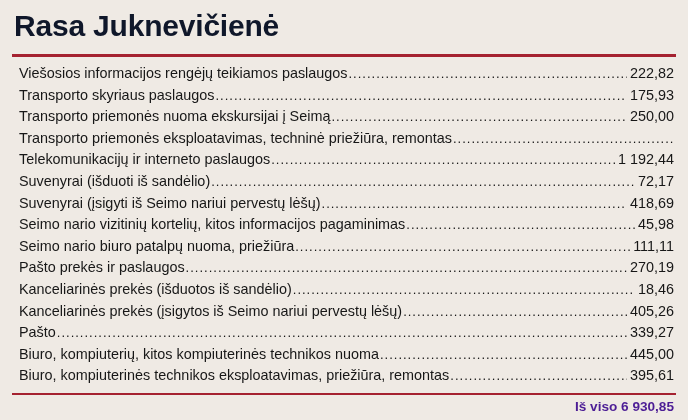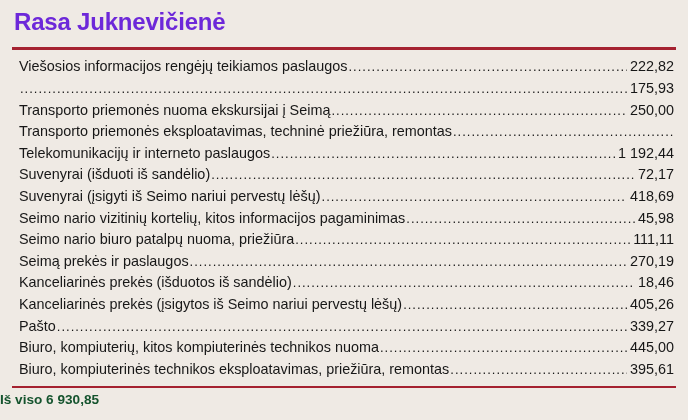--- a/index.html
+++ b/index.html
@@ -18,23 +18,23 @@
     width: 688px;
     height: 420px;
     background: #efeae4;
     box-sizing: border-box;
     padding: 0;
   }
   .title-bar {
     padding: 9px 14px 4px 14px;
   }
   .title {
-    font-size: 24px;
+    font-size: 30px;
     font-weight: bold;
-    color: #6d28d9;
+    color: #0f172a;
     letter-spacing: -0.2px;
     line-height: 1.1;
     font-family: "Liberation Sans", sans-serif;
   }
   .title-rule {
     height: 3px;
     background: #a52230;
     margin: 8px 12px 0 12px;
   }
   .rows {
@@ -65,44 +65,45 @@
     flex: 0 0 auto;
     text-align: center;
     padding-left: 2px;
   }
   .total-rule {
     height: 2px;
     background: #a52230;
     margin: 6px 12px 0 12px;
   }
   .total {
-    text-align: left;
+    text-align: right;
     font-size: 13.6px;
     font-weight: bold;
-    color: #14532d;
+    color: #4c1d95;
     padding: 4px 14px 0 0;
   }
 </style>
 </head>
 <body>
 
 <div class="sheet">
 
   <div class="title-bar">
     <div class="title">Rasa Juknevičienė</div>
   </div>
   <div class="title-rule"></div>
 
   <div class="rows" id="expense-list">
       <div class="row">
         <span class="label">Viešosios informacijos rengėjų teikiamos paslaugos</span>
         <span class="dots">......................................................................................................................................................</span>
         <span class="value">222,82</span>
       </div>
       <div class="row">
+        <span class="label">Transporto skyriaus paslaugos</span>
         <span class="dots">......................................................................................................................................................</span>
         <span class="value">175,93</span>
       </div>
       <div class="row">
         <span class="label">Transporto priemonės nuoma ekskursijai į Seimą</span>
         <span class="dots">......................................................................................................................................................</span>
         <span class="value">250,00</span>
       </div>
       <div class="row">
         <span class="label">Transporto priemonės eksploatavimas, techninė priežiūra, remontas</span>
@@ -127,21 +128,21 @@
         <span class="label">Seimo nario vizitinių kortelių, kitos informacijos pagaminimas</span>
         <span class="dots">......................................................................................................................................................</span>
         <span class="value">45,98</span>
       </div>
       <div class="row">
         <span class="label">Seimo nario biuro patalpų nuoma, priežiūra</span>
         <span class="dots">......................................................................................................................................................</span>
         <span class="value">111,11</span>
       </div>
       <div class="row">
-        <span class="label">Seimą prekės ir paslaugos</span>
+        <span class="label">Pašto prekės ir paslaugos</span>
         <span class="dots">......................................................................................................................................................</span>
         <span class="value">270,19</span>
       </div>
       <div class="row">
         <span class="label">Kanceliarinės prekės (išduotos iš sandėlio)</span>
         <span class="dots">......................................................................................................................................................</span>
         <span class="value">18,46</span>
       </div>
       <div class="row">
         <span class="label">Kanceliarinės prekės (įsigytos iš Seimo nariui pervestų lėšų)</span>

